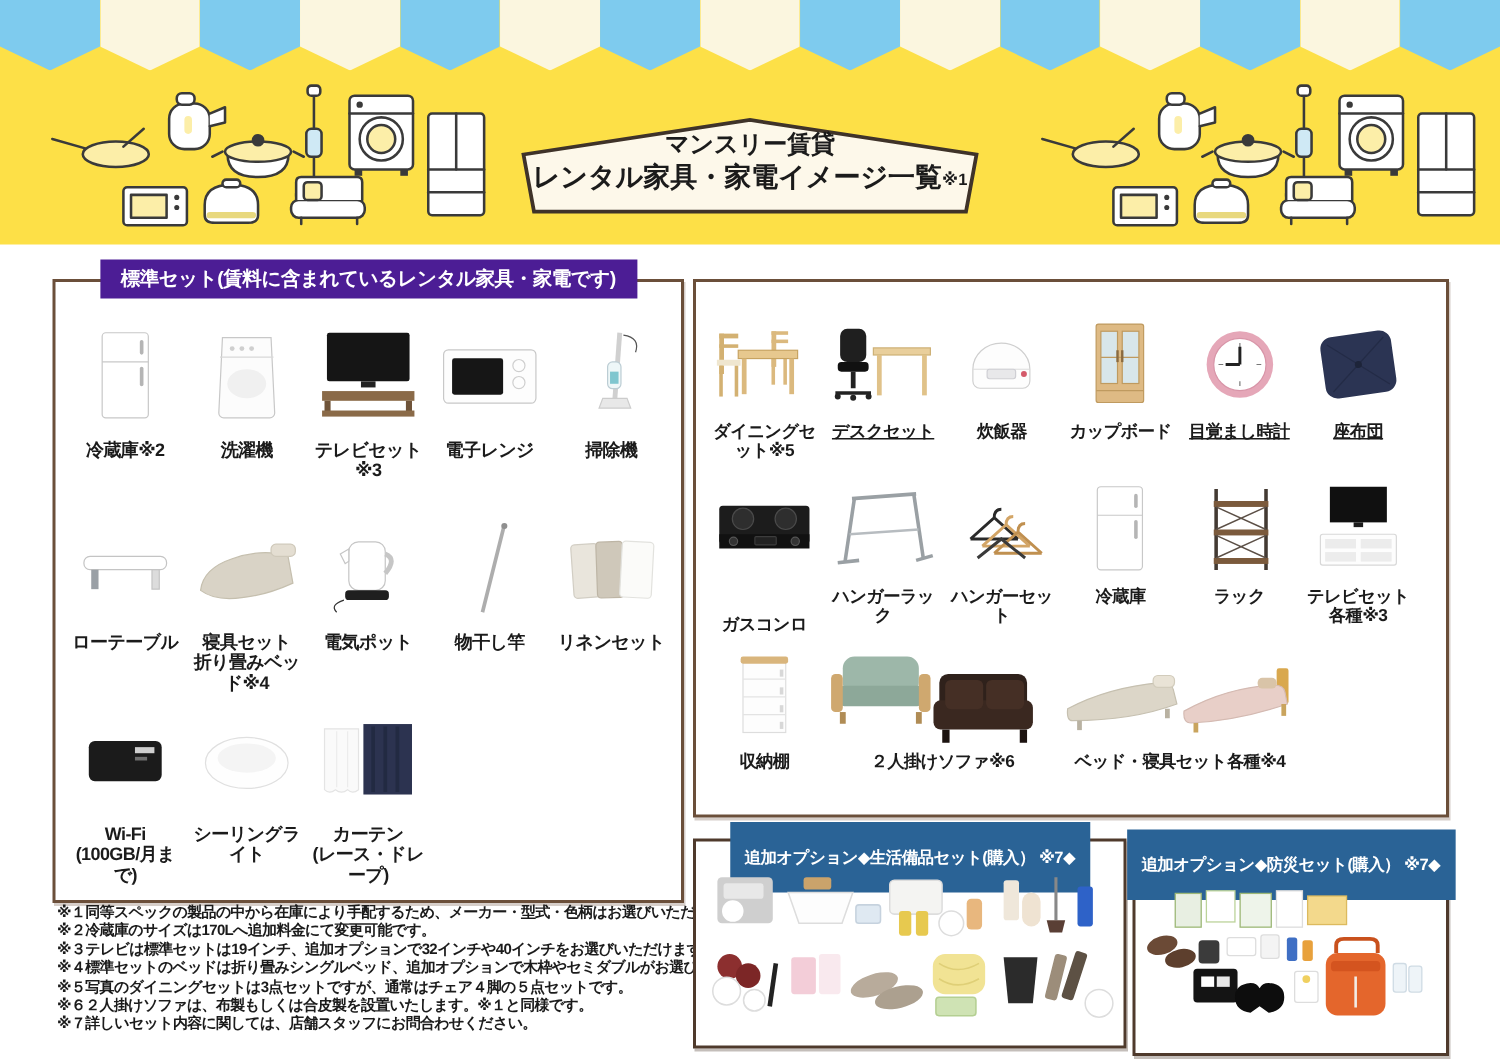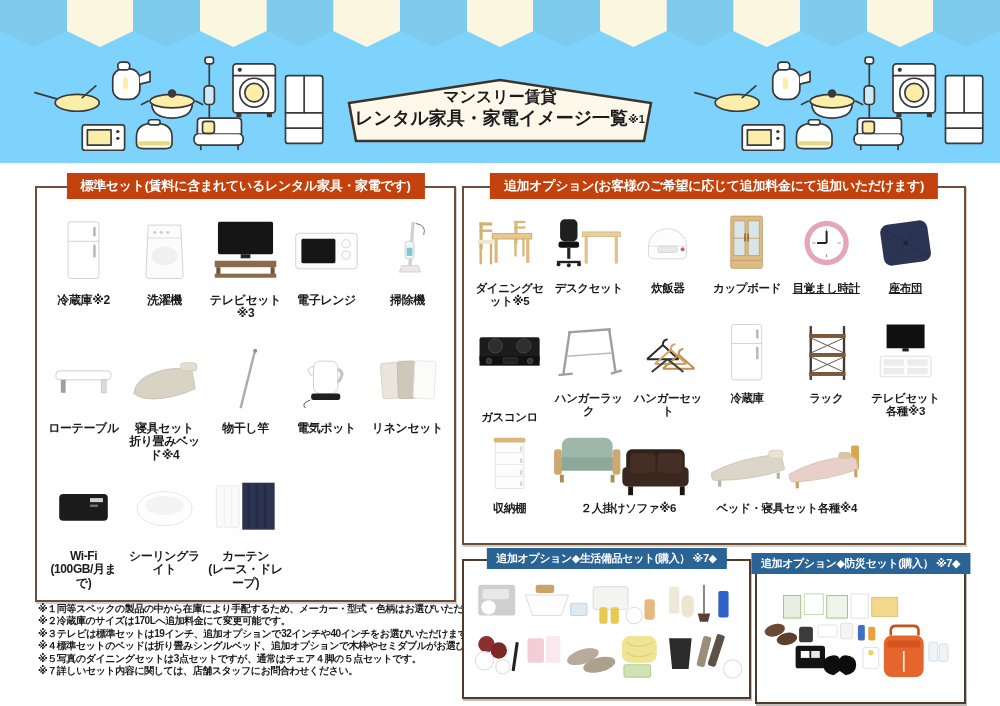--- a/index.html
+++ b/index.html
@@ -1,54 +1,54 @@
 <!DOCTYPE html>
 <html><head>
 <meta charset="utf-8">
 <style>
   html,body{margin:0;padding:0;background:#ffffff;}
   .page{position:relative;width:1000px;height:706px;background:#fff;overflow:hidden;
         font-family:"Liberation Sans","DejaVu Sans",sans-serif;color:#1b1b1b;}
   
-  .banner{position:absolute;left:0;top:0;width:1000px;height:163px;background:#7dd3fc;}
+  .banner{position:absolute;left:0;top:0;width:1000px;height:163px;background:#fde047;}
   .awning{position:absolute;left:0;top:0;width:100%;height:47px;display:flex;}
   .awning i{flex:1 1 0;display:block;clip-path:polygon(0 0,100% 0,100% 66%,50% 100%,0 66%);}
   .awning i.b{background:#7ecbee}.awning i.c{background:#fbf6df}
   .cluster{position:absolute;top:52px;width:305px;height:105px;}
   .cluster.left{left:28px}.cluster.right{left:688px}
   .title-plaque{position:absolute;left:50%;top:77px;transform:translateX(-50%);width:322px;height:68px;}
   .title-plaque svg{position:absolute;inset:0;width:100%;height:100%;}
   .title-text{position:absolute;inset:10px 0 0 0;text-align:center;line-height:1.25;}
   .title-l1{font-size:16px;font-weight:700;}
   .title-l2{font-size:18px;font-weight:700;}
   .title-note{font-size:11px;font-weight:700;vertical-align:1px;}
   
   .secbox{position:absolute;background:#fff;border:2px solid #6b4f3a;box-shadow:1px 2px 0 rgba(90,60,40,.25);}
-  .sechdr{position:absolute;top:-15px;left:50%;transform:translateX(-50%);background:#c2410c;
+  .sechdr{position:absolute;top:-15px;left:50%;transform:translateX(-50%);background:#4c1d95;
           color:#fff;font-size:13px;font-weight:700;padding:4px 14px;white-space:nowrap;letter-spacing:-.3px;}
   .std{left:35px;top:186px;width:417px;height:412px;}
   .opt{left:462px;top:186px;width:500px;height:355px;}
   .grid{display:grid;box-sizing:border-box;}
   .std .grid{grid-template-columns:repeat(5,1fr);padding:20px 6px 2px 6px;grid-auto-rows:128px;}
   .opt .grid{grid-template-columns:repeat(12,1fr);padding:16px 19px 2px 6px;grid-auto-rows:110px;}
   .cell{display:flex;flex-direction:column;align-items:center;justify-content:flex-start;min-width:0;}
   .photo{width:100%;height:86px;display:flex;align-items:center;justify-content:center;}
   .opt .photo{height:78px;}
   .photo svg{width:96%;height:96%;}
   .lbl{font-size:12px;font-weight:700;text-align:center;line-height:1.12;white-space:pre-line;letter-spacing:-.4px;}
   .opt .lbl{font-size:11.5px;}
   
   .footnotes{position:absolute;left:38px;top:603px;width:445px;}
   .fn{font-size:10px;font-weight:700;line-height:1.24;letter-spacing:-.45px;white-space:nowrap;color:#1b1b1b;}
   
   .pbox{position:absolute;background:#fff;border:2px solid #4f3a2c;box-shadow:1px 2px 0 rgba(60,40,25,.3);}
   .pb1{left:462px;top:559px;width:285px;height:136px;}
   .pb2{left:755px;top:564px;width:207px;height:136px;}
   .phdr{position:absolute;top:-13px;left:50%;transform:translateX(-50%);background:#2a6396;color:#fff;
-        font-size:11px;font-weight:700;padding:3px 10px;white-space:nowrap;letter-spacing:-.4px;}
+        font-size:11px;font-weight:700;padding:16px 10px;white-space:nowrap;letter-spacing:-.4px;}
   .pcollage{position:absolute;inset:12px 4px 4px 4px;}
   .pcollage svg{width:100%;height:100%;}
   .defs-holder{position:absolute;width:0;height:0;overflow:hidden;}
 </style>
 </head>
 <body>
 
 <svg class="defs-holder" aria-hidden="true">
   <defs>
     <g id="appliance-cluster" stroke="#3a3a3a" stroke-width="2" fill="none" stroke-linecap="round" stroke-linejoin="round">
@@ -211,37 +211,37 @@
               <path d="M12 58 q2 -18 26 -26 q26 -9 46 -2 l4 22 q-22 10 -42 12 q-22 3 -34 -6 z" fill="#d9d3c6" stroke="#c5bfae"></path>
               <rect x="70" y="20" width="20" height="10" rx="4" fill="#e4ded2" stroke="#cfc9ba"></rect>
             </svg>
           </div>
           <div class="lbl">寝具セット
 折り畳みベッド※4</div>
         </div>
         <div class="cell">
           <div class="photo">
             <svg viewBox="0 0 100 80" preserveAspectRatio="xMidYMid meet" style="width:100%;height:100%">
-              <line x1="62" y1="4" x2="44" y2="76" stroke="#adadad" stroke-width="3"></line>
-              <circle cx="62" cy="5" r="2.5" fill="#8f8f8f"></circle>
-            </svg>
-          </div>
-          <div class="lbl">物干し竿</div>
-        </div>
-        <div class="cell">
-          <div class="photo">
-            <svg viewBox="0 0 100 80" preserveAspectRatio="xMidYMid meet" style="width:100%;height:100%">
               <rect x="34" y="18" width="30" height="40" rx="8" fill="#fff" stroke="#c6c6c6"></rect>
               <path d="M34 24 l-7 4 4 8 3 -2 z" fill="#fff" stroke="#c6c6c6"></path>
               <path d="M64 28 q10 4 0 16" fill="none" stroke="#c6c6c6" stroke-width="4"></path>
               <rect x="31" y="58" width="36" height="8" rx="3" fill="#1f1f1f"></rect>
               <path d="M30 66 q-12 4 -6 10" stroke="#333" fill="none"></path>
             </svg>
           </div>
           <div class="lbl">電気ポット</div>
+        </div>
+        <div class="cell">
+          <div class="photo">
+            <svg viewBox="0 0 100 80" preserveAspectRatio="xMidYMid meet" style="width:100%;height:100%">
+              <line x1="62" y1="4" x2="44" y2="76" stroke="#adadad" stroke-width="3"></line>
+              <circle cx="62" cy="5" r="2.5" fill="#8f8f8f"></circle>
+            </svg>
+          </div>
+          <div class="lbl">物干し竿</div>
         </div>
         <div class="cell">
           <div class="photo">
             <svg viewBox="0 0 100 80" preserveAspectRatio="xMidYMid meet" style="width:100%;height:100%">
               <rect x="18" y="20" width="22" height="44" rx="3" fill="#e9e5dc" stroke="#d2cec4" transform="rotate(-4 29 42)"></rect>
               <rect x="38" y="18" width="22" height="46" rx="3" fill="#cfc8ba" stroke="#bdb5a5" transform="rotate(-2 49 41)"></rect>
               <rect x="58" y="18" width="26" height="46" rx="3" fill="#fbfbf9" stroke="#e2e2de" transform="rotate(3 71 41)"></rect>
             </svg>
           </div>
           <div class="lbl">リネンセット</div>
@@ -278,21 +278,20 @@
               <line x1="74" y1="12" x2="74" y2="66" stroke="#222a42" stroke-width="3"></line>
             </svg>
           </div>
           <div class="lbl">カーテン
 (レース・ドレープ)</div>
         </div>
       </div>
   </section>
 
   <section class="secbox opt">
-    <div class="sechdr">追加オプション(お客様のご希望に応じて追加料金にて追加いただけます)</div>
     <div class="grid">
 
     <div class="cell" style="grid-column: span 2;">
           <div class="photo">
             <svg viewBox="0 0 100 80" preserveAspectRatio="xMidYMid meet" style="width:100%;height:100%">
               <g fill="#dbb97e">
                 <rect x="56" y="12" width="4" height="30"></rect>
                 <rect x="56" y="12" width="14" height="3"></rect>
                 <rect x="56" y="19" width="14" height="3"></rect>
                 <rect x="54" y="30" width="16" height="5" fill="#efe6cf"></rect>
@@ -307,21 +306,21 @@
                 <rect x="12" y="14" width="16" height="4"></rect>
                 <rect x="12" y="23" width="16" height="3"></rect>
                 <rect x="10" y="36" width="20" height="5" fill="#efe6cf"></rect>
                 <rect x="12" y="41" width="3" height="26"></rect>
                 <rect x="25" y="41" width="3" height="26"></rect>
               </g>
             </svg>
           </div>
           <div class="lbl">ダイニングセット※5</div>
         </div>
-        <div class="cell" style="grid-column: span 2;">
+        <div class="cell" style="grid-column: span 2; text-decoration: underline;">
           <div class="photo">
             <svg viewBox="0 0 100 80" preserveAspectRatio="xMidYMid meet" style="width:100%;height:100%">
               <rect x="42" y="26" width="48" height="6" fill="#e9cf9c" stroke="#cdb075"></rect>
               <rect x="45" y="32" width="4" height="34" fill="#e0c289"></rect>
               <rect x="83" y="32" width="4" height="34" fill="#e0c289"></rect>
               <rect x="14" y="10" width="22" height="28" rx="6" fill="#1f1f1f"></rect>
               <rect x="12" y="38" width="26" height="8" rx="3" fill="#111"></rect>
               <rect x="23" y="46" width="4" height="14" fill="#222"></rect>
               <line x1="10" y1="64" x2="40" y2="64" stroke="#222" stroke-width="3"></line>
               <circle cx="12" cy="67" r="2.5" fill="#222"></circle>
@@ -515,20 +514,21 @@
       </div>
   </section>
 
   <div class="footnotes">
 
   <div class="fn">※１同等スペックの製品の中から在庫により手配するため、メーカー・型式・色柄はお選びいただけません</div>
       <div class="fn">※２冷蔵庫のサイズは170Lへ追加料金にて変更可能です。</div>
       <div class="fn">※３テレビは標準セットは19インチ、追加オプションで32インチや40インチをお選びいただけます。</div>
       <div class="fn">※４標準セットのベッドは折り畳みシングルベッド、追加オプションで木枠やセミダブルがお選びいただけます。</div>
       <div class="fn">※５写真のダイニングセットは3点セットですが、通常はチェア４脚の５点セットです。</div>
+      <div class="fn">※６２人掛けソファは、布製もしくは合皮製を設置いたします。※１と同様です。</div>
       <div class="fn">※７詳しいセット内容に関しては、店舗スタッフにお問合わせください。</div>
     </div>
 
   <section class="pbox pb1">
     <div class="phdr">追加オプション◆生活備品セット(購入） ※7◆</div>
     <div class="pcollage"><svg viewBox="0 0 270 110" preserveAspectRatio="xMidYMid meet" style="width:100%;height:100%">
           <rect x="10" y="8" width="36" height="30" rx="3" fill="#cfcfcf"></rect>
           <rect x="14" y="12" width="26" height="10" rx="2" fill="#e8e8e8"></rect>
           <circle cx="20" cy="30" r="7" fill="#fff"></circle>
           <path d="M56 18 h42 l-7 20 h-28 z" fill="#fdfdfd" stroke="#ddd"></path>

